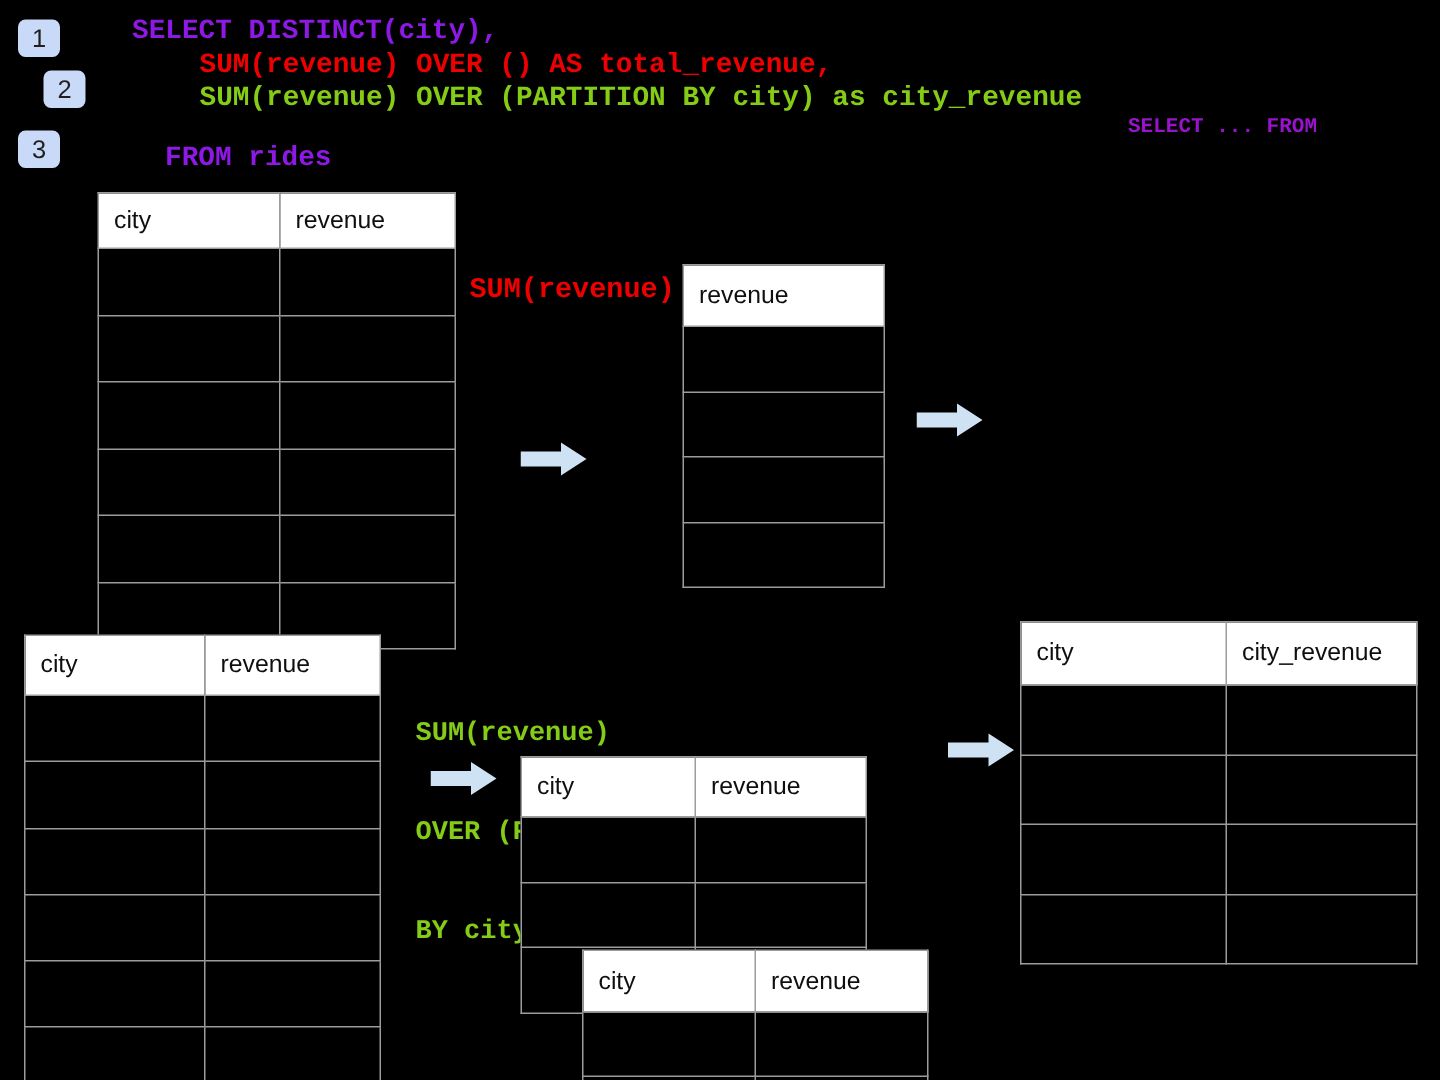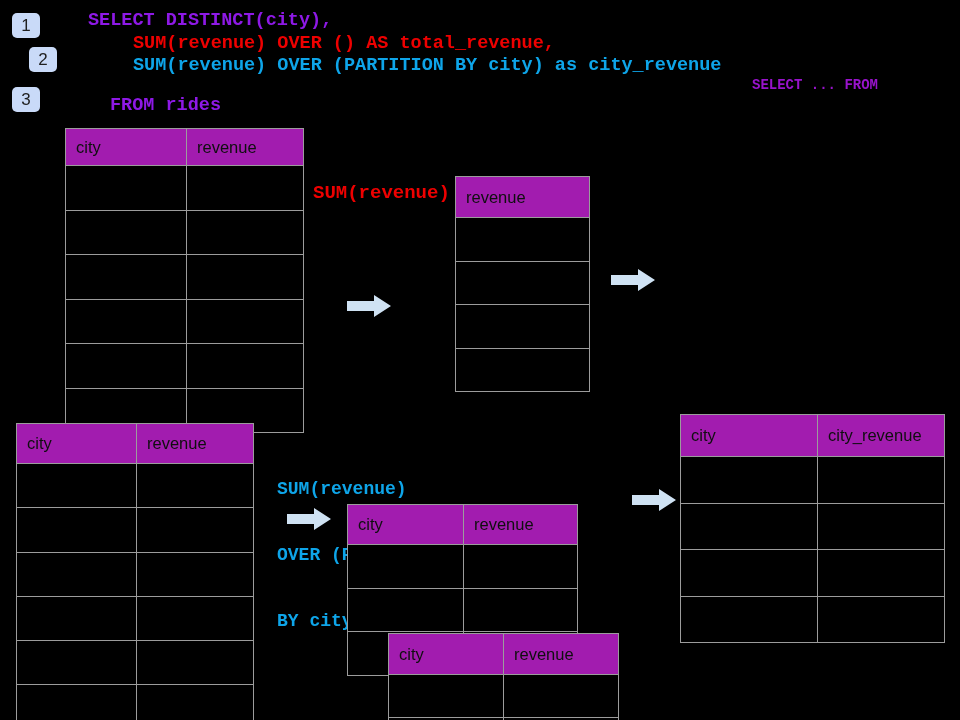--- a/index.html
+++ b/index.html
@@ -4,25 +4,25 @@
 <style>
   html,body{margin:0;padding:0;background:#000;}
   #canvas{position:relative;width:960px;height:720px;background:#000000;overflow:hidden;
           font-family:"Liberation Sans",sans-serif;}
   .mono{font-family:"Liberation Mono","DejaVu Sans Mono",monospace;font-weight:bold;
         white-space:pre;position:absolute;}
   .sql-main{font-size:18.5px;line-height:21px;}
   .c-purple{color:#8E19E6}
   .c-purple2{color:#9913CC}
   .c-red{color:#EE0000}
-  .c-green{color:#0ea5e9}
+  .c-green{color:#84cc16}
   .badge{position:absolute;width:28px;height:25px;background:#C9DAF8;border-radius:5px;
          color:#1f1f1f;font-size:17px;line-height:25px;text-align:center;}
   table.dt{position:absolute;border-collapse:collapse;background:#000;table-layout:fixed;}
-  table.dt th{background:#a21caf;color:#0f0f0f;font-weight:normal;font-size:16.5px;
+  table.dt th{background:#ffffff;color:#0f0f0f;font-weight:normal;font-size:16.5px;
               text-align:left;padding:0 0 0 10px;}
   table.dt th,table.dt td{border:1px solid #9c9c9c;}
   .t-a th{height:36px}.t-a td{height:41.5px}
   .t-b th{height:40px}.t-b td{height:40.5px}
   .t-c th{height:39px}.t-c td{height:41.3px}
   .t-d th{height:39px}.t-d td{height:40.5px}
   .t-e th{height:40px}.t-e td{height:40px}
   .t-e{z-index:3}
   .t-f th{height:41px}.t-f td{height:43.5px}
   .arrow{position:absolute;}

